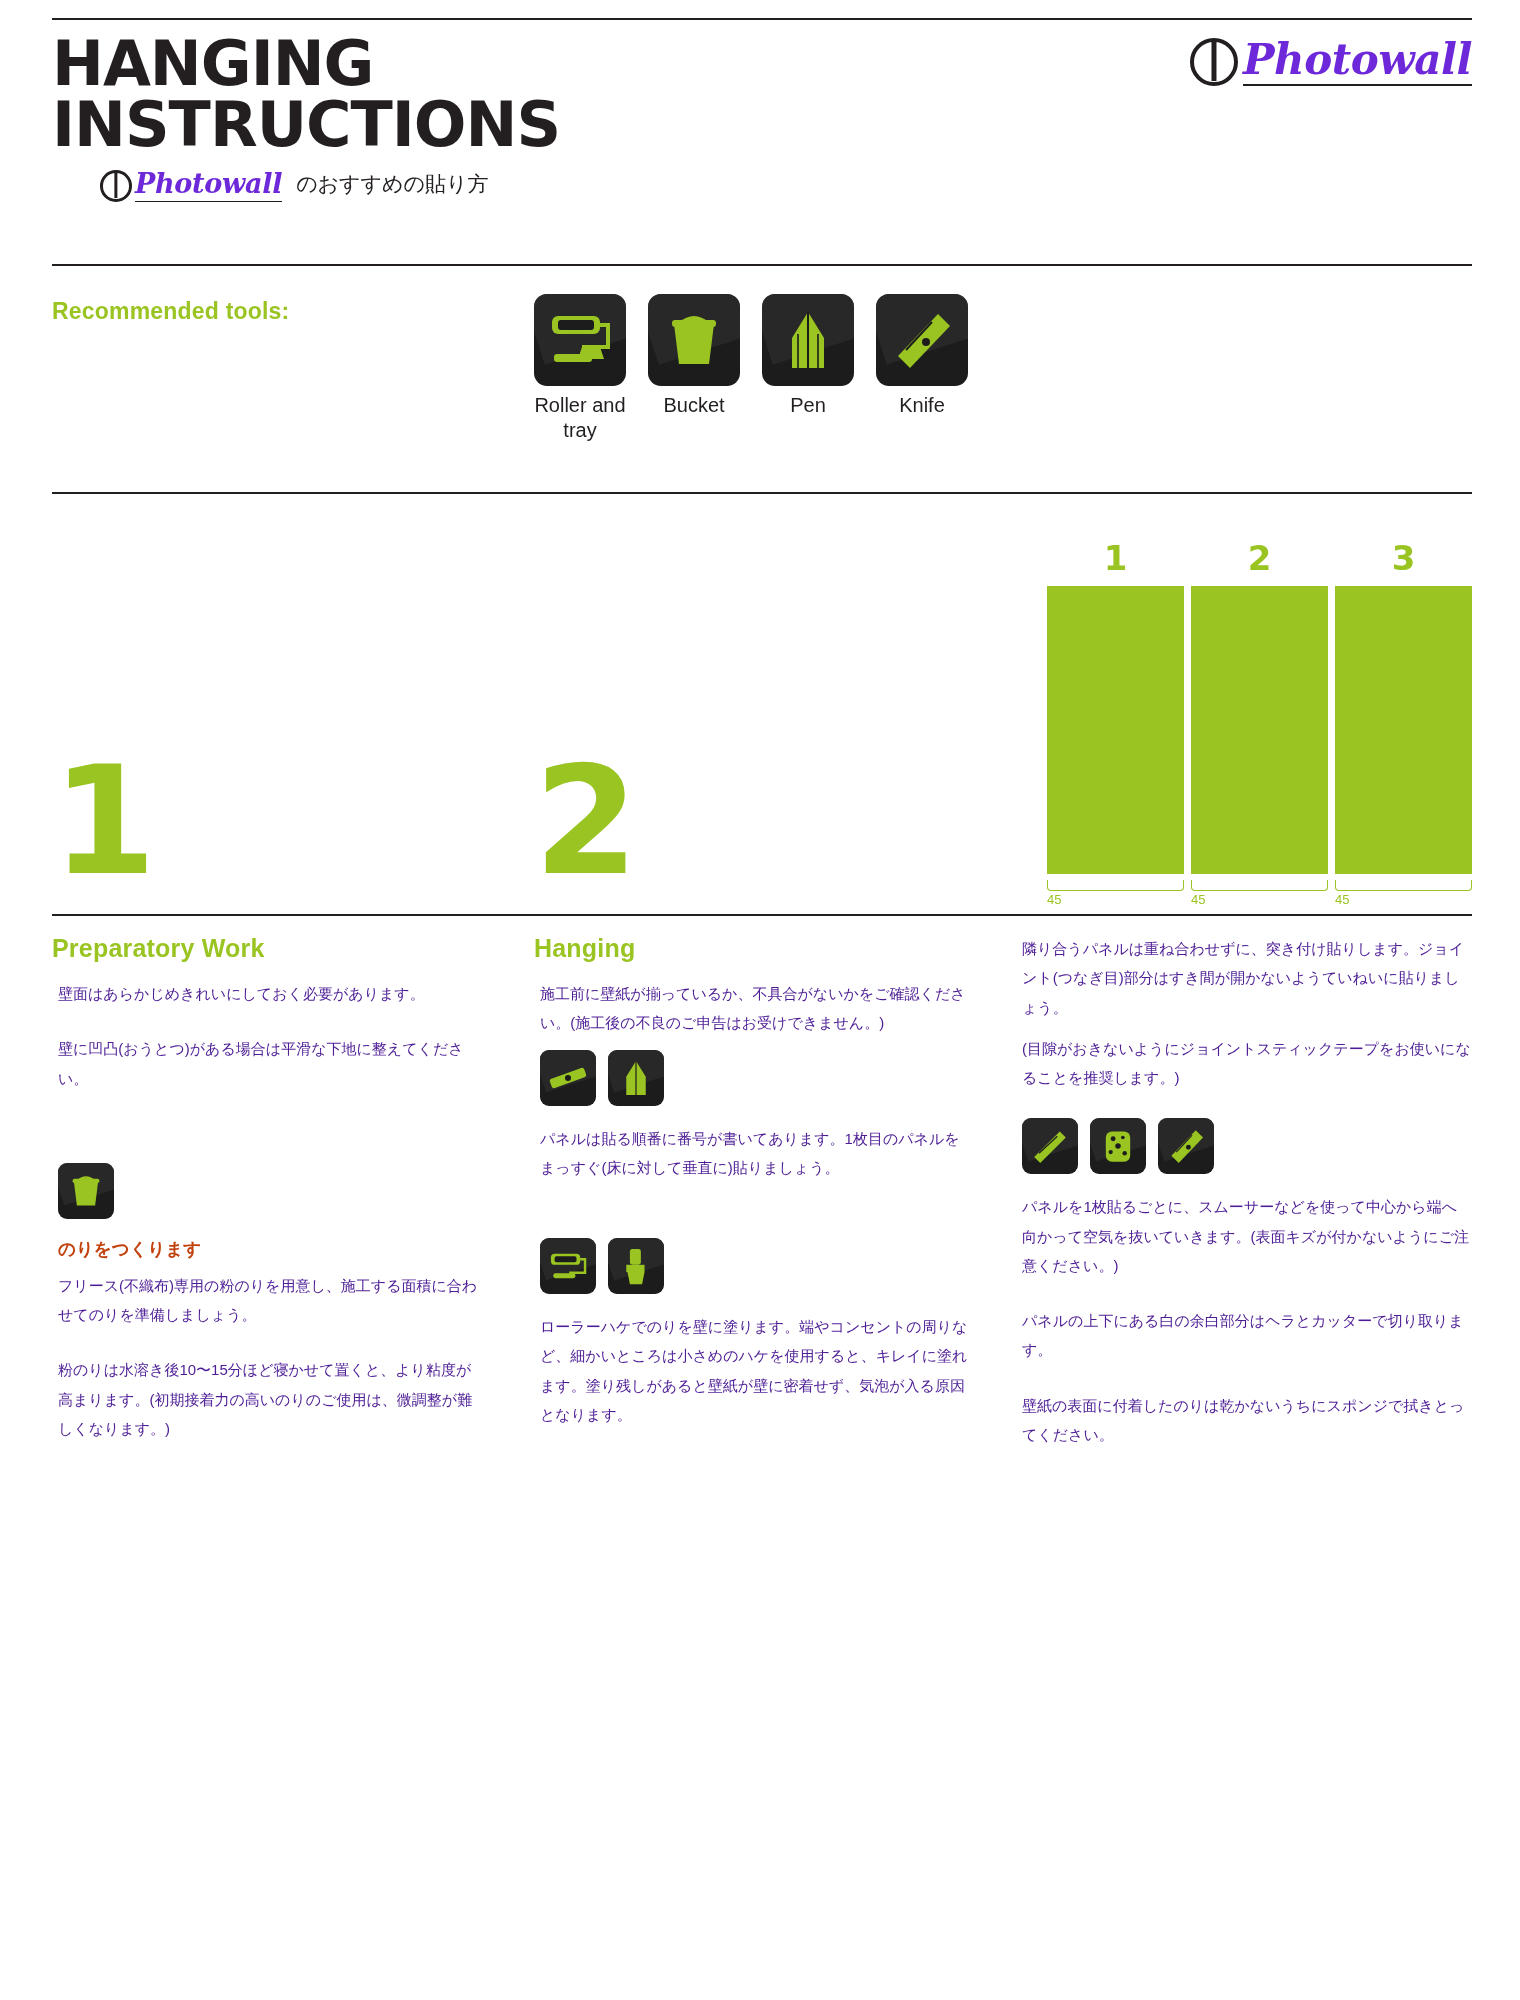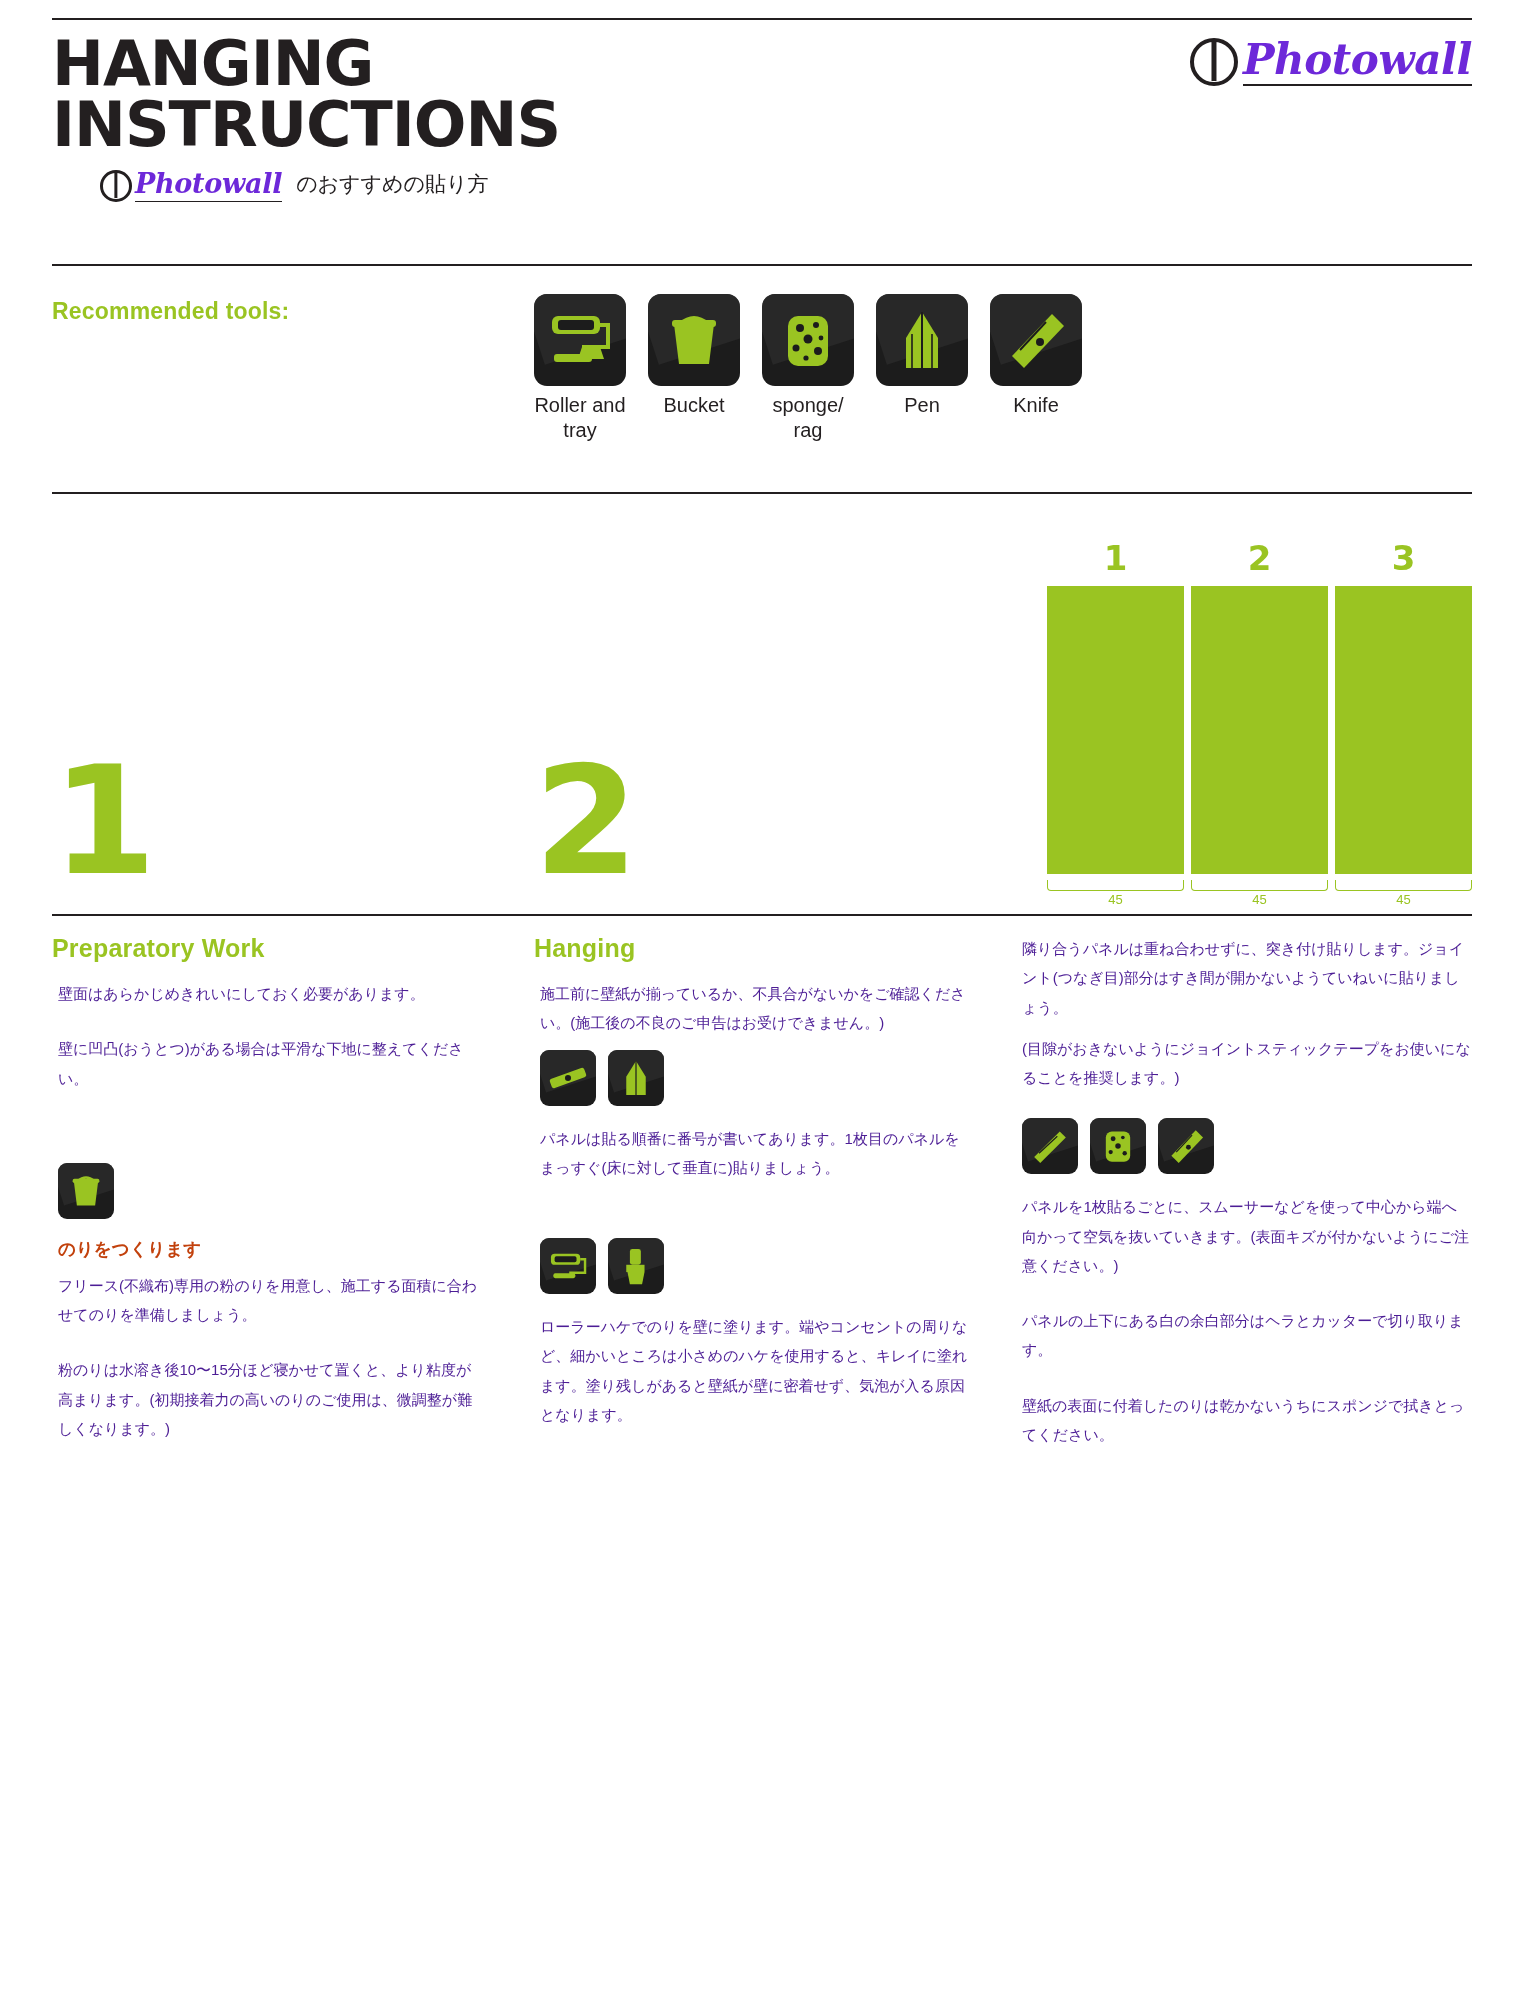--- a/index.html
+++ b/index.html
@@ -245,21 +245,20 @@
     position: absolute;
     left: 0; right: 0; top: 4px;
     height: 10px;
     border: 1.6px solid #9ac422;
     border-top: none;
     border-radius: 0 0 4px 4px;
   }
   .brace .lbl {
     position: absolute;
     left: 0; right: 0; top: 16px;
-    text-align: center;
     font-size: 13px;
     color: #9ac422;
   }
 
   
   .cols-rule {
     border-top: 2px solid #231f20;
     width: 100%;
   }
   .columns {
@@ -352,35 +351,20 @@
           <div class="icon-tile">
             <svg width="92" height="92" viewBox="0 0 92 92">
               <path d="M26 30 h40 l-5 40 h-30 z" fill="#9ac422"></path>
               <path d="M32 30 q14 -12 28 0" stroke="#9ac422" stroke-width="4" fill="none"></path>
               <rect x="24" y="26" width="44" height="7" rx="3" fill="#9ac422"></rect>
             </svg>
           </div>
           <div class="tool-cap">Bucket</div>
         </div>
 
-        <div class="tool">
-          <div class="icon-tile">
-            <svg width="92" height="92" viewBox="0 0 92 92">
-              <rect x="26" y="22" width="40" height="50" rx="10" fill="#9ac422"></rect>
-              <circle cx="38" cy="34" r="4" fill="#1c1c1c"></circle>
-              <circle cx="54" cy="31" r="3" fill="#1c1c1c"></circle>
-              <circle cx="46" cy="45" r="4.5" fill="#1c1c1c"></circle>
-              <circle cx="34" cy="54" r="3.5" fill="#1c1c1c"></circle>
-              <circle cx="56" cy="57" r="4" fill="#1c1c1c"></circle>
-              <circle cx="44" cy="64" r="2.6" fill="#1c1c1c"></circle>
-              <circle cx="59" cy="44" r="2.4" fill="#1c1c1c"></circle>
-            </svg>
-          </div>
-          <div class="tool-cap">sponge/ rag</div>
-        </div>
 
         <div class="tool">
           <div class="icon-tile">
             <svg width="92" height="92" viewBox="0 0 92 92">
               <path d="M46 18 L62 44 L62 74 L30 74 L30 44 Z" fill="#9ac422"></path>
               <path d="M46 18 L46 74" stroke="#1c1c1c" stroke-width="2"></path>
               <path d="M36 40 L36 74 M56 40 L56 74" stroke="#1c1c1c" stroke-width="1.6"></path>
             </svg>
           </div>
           <div class="tool-cap">Pen</div>

